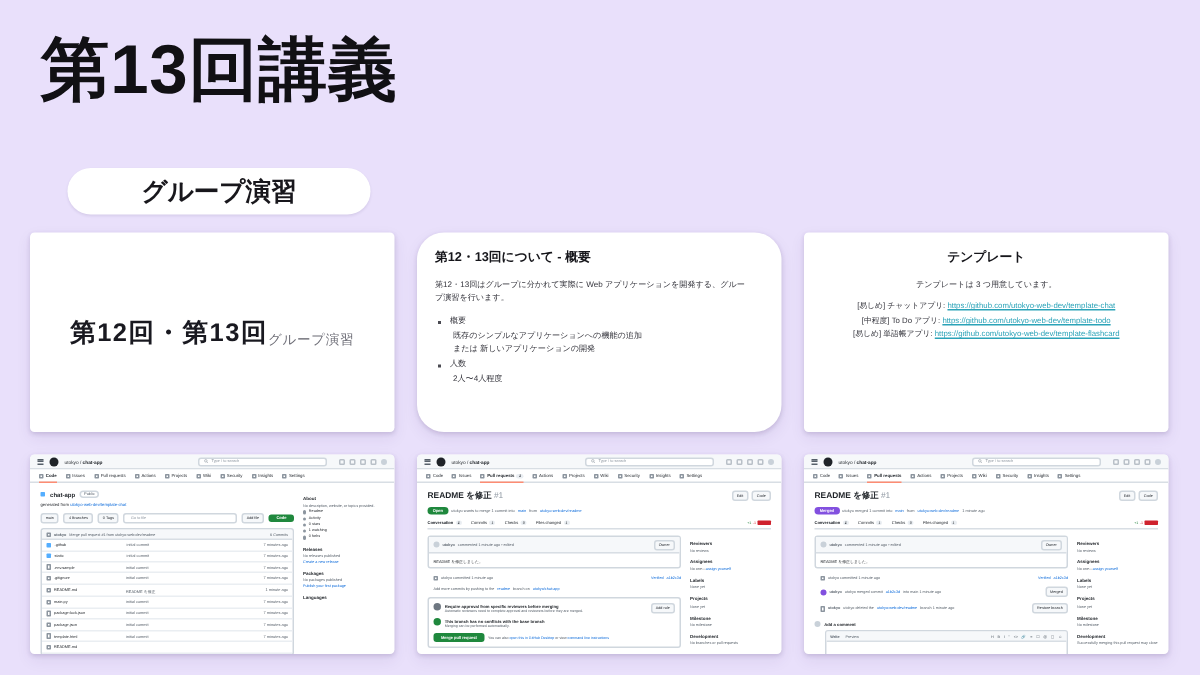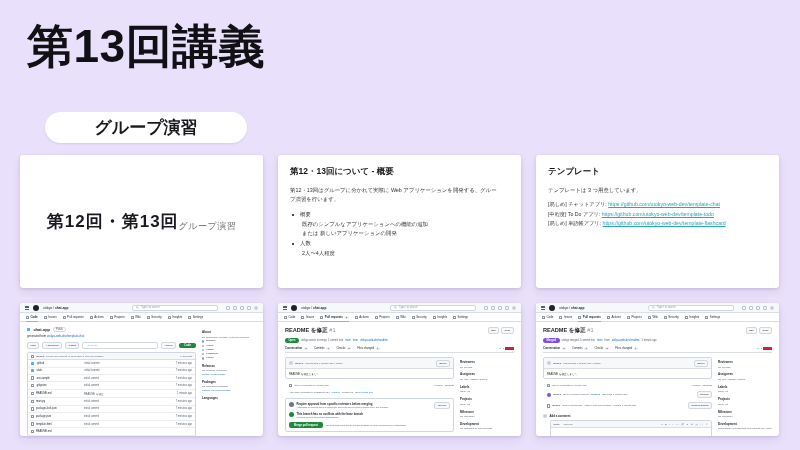--- a/index.html
+++ b/index.html
@@ -52,33 +52,33 @@
     overflow: hidden;
     position: relative;
   }
 
   
   .s1 { display: flex; flex-direction: row; align-items: center; justify-content: center; }
   .s1-title { font-size: 17px; font-weight: 700; letter-spacing: 1px; color: #191920; }
   .s1-sub  { font-size: 9px; color: #6e6e77; margin-top: 9px; letter-spacing: .5px; }
 
   
-  .s2 { padding: 11px 23px 0 12px; }
+  .s2 { padding: 11px 23px 0 12px; border-radius: 18px; }
   .s2-h  { font-size: 8.5px; font-weight: 700; color: #16161b; margin-bottom: 8px; }
   .s2-p  { font-size: 5.4px; color: #33333b; line-height: 1.65; margin-bottom: 6px; }
   .s2-ul { list-style: none; }
   .s2-li { font-size: 5.4px; color: #33333b; line-height: 1.7; position: relative; padding-left: 10px; margin-bottom: 1px; }
   .s2-li::before {
     content: ""; position: absolute; left: 2px; top: 4px;
     width: 2px; height: 2px; background: #4a4a52;
   }
   .s2-sub { font-size: 5.4px; color: #33333b; line-height: 1.75; padding-left: 12px; }
 
   
-  .s3 { padding: 11px 12px 0 12px; }
+  .s3 { padding: 11px 12px 0 12px; text-align: center; }
   .s3-h { font-size: 8.5px; font-weight: 700; color: #16161b; margin-bottom: 8px; }
   .s3-p { font-size: 5.4px; color: #33333b; line-height: 1.7; margin-bottom: 5px; }
   .s3-row { font-size: 5.2px; color: #33333b; line-height: 1.85; white-space: nowrap; }
   .s3-link { color: #2ba3b8; text-decoration: underline; }
 
   
   .gh { background: #ffffff; font-size: 3px; color: #57606a; overflow: hidden; }
   .gh-top {
     height: 10px; background: #f6f8fa; border-bottom: .5px solid #d8dee4;
     display: flex; align-items: center; gap: 4px; padding: 0 5px;

